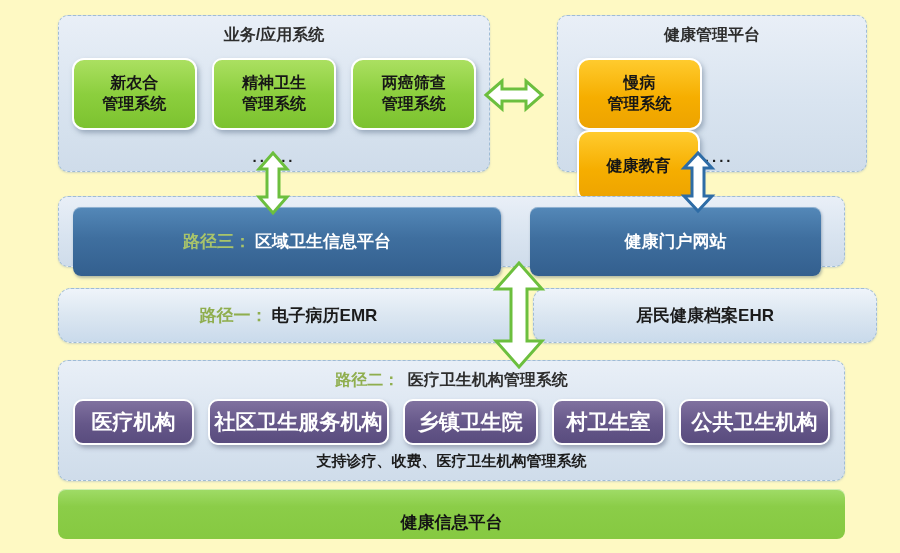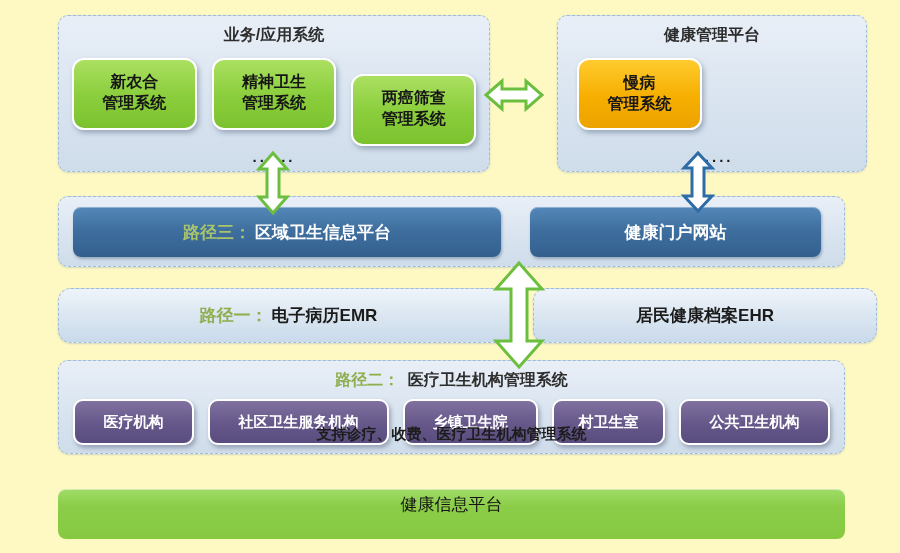--- a/index.html
+++ b/index.html
@@ -31,56 +31,56 @@
   
   .box-row { position: absolute; display: flex; }
 
   .gbox, .obox {
     display: flex; flex-direction: column; align-items: center; justify-content: center;
     height: 72px; border: 2px solid #ffffff; border-radius: 12px;
     font-size: 16px; font-weight: bold; line-height: 1.3;
     color: #161616; text-align: center;
     box-shadow: 2px 3px 5px rgba(95,115,140,0.5);
   }
-  .gbox { background: linear-gradient(180deg, #abe061 0%, #8ccf3e 50%, #7cc22f 100%); font-family: Liberation Mono, monospace; }
+  .gbox { background: linear-gradient(180deg, #abe061 0%, #8ccf3e 50%, #7cc22f 100%); }
   .obox { background: linear-gradient(180deg, #ffcb2e 0%, #f6ae00 55%, #eda300 100%); }
 
   .bluebar {
-    position: absolute; height: 50px; border-radius: 8px;
+    position: absolute; height: 69px; border-radius: 8px;
     background: linear-gradient(180deg, #5488b8 0%, #3f6f9f 45%, #335f8e 100%);
     box-shadow: inset 0 1px 0 rgba(255,255,255,0.35), 1px 2px 3px rgba(40,70,100,0.35);
     display: flex; align-items: center; justify-content: center;
     color: #ffffff; font-size: 17px; font-weight: bold;
   }
 
   .lightbox {
     position: absolute; height: 55px; border-radius: 13px;
     background: linear-gradient(180deg, #eff4fa 0%, #dbe6f1 50%, #c9daeb 100%);
     border: 1px dashed #9fbcd6;
     box-shadow: 0 1px 2px rgba(130,155,185,0.35);
     display: flex; align-items: center; justify-content: center;
     font-size: 17px; font-weight: bold; color: #1b1b1b;
   }
 
   .pbox {
     display: flex; align-items: center; justify-content: center;
     height: 46px; border: 2px solid #ffffff; border-radius: 10px;
     background: linear-gradient(180deg, #80719f 0%, #655789 55%, #594c7e 100%);
     box-shadow: 2px 3px 4px rgba(95,105,130,0.5);
-    color: #ffffff; font-size: 15px; font-weight: bold; white-space: nowrap;
+    color: #ffffff; font-size: 21px; font-weight: bold; white-space: nowrap;
   }
 
   .greenbar {
     position: absolute; left: 58px; top: 489px; width: 787px; height: 50px;
     border-radius: 8px;
     background: linear-gradient(180deg, #a0dc68 0%, #8bcd48 35%, #86c941 100%);
     box-shadow: inset 0 1px 0 rgba(255,255,255,0.5);
-    display: flex; justify-content: center;
-    padding-top: 4px;
-    font-size: 17px; font-weight: normal; color: #141414;
+    display: flex; align-items: center; justify-content: center;
+    padding-top: 16px;
+    font-size: 17px; font-weight: bold; color: #141414;
   }
 
   .lbl-green-dark { color: #a9c46a; margin-right: 4px; }   
   .lbl-green-light { color: #8fae4e; margin-right: 4px; }  
 
   .note-text {
     position: absolute; bottom: 9px; left: 0; right: 0;
     text-align: center; font-size: 15px; font-weight: bold; color: #1c1c1c;
   }
 
@@ -92,38 +92,41 @@
 
 <div id="canvas">
 
   <section class="panel" style="left:58px; top:15px; width:432px; height:157px;">
     <div class="panel-title">业务/应用系统</div>
     <div class="box-row" style="left:13px; right:13px; top:42px; gap:15px;">
       <div class="gbox" style="flex:1;">
         <span>新农合</span>
         <span>管理系统</span>
       </div>
-      <div class="gbox" style="flex:1;">
+      <div class="gbox" style="flex:1;border-radius:10px;">
         <span>精神卫生</span>
         <span>管理系统</span>
       </div>
-      <div class="gbox" style="flex:1;margin-top:16px;">
+      <div class="gbox" style="flex:1;">
         <span>两癌筛查</span>
         <span>管理系统</span>
       </div>
     </div>
     <div class="ellipsis">......</div>
   </section>
 
   <section class="panel" style="left:557px; top:15px; width:310px; height:157px;">
     <div class="panel-title">健康管理平台</div>
     <div class="box-row" style="left:19px; right:17px; top:42px; justify-content:space-between;flex-direction:column;">
       <div class="obox" style="width:125px;">
         <span>慢病</span>
         <span>管理系统</span>
+      </div>
+      <div class="obox" style="width:123px;">
+        <span>健康教育</span>
       </div>
     </div>
     <div class="ellipsis">......</div>
   </section>
 
   <div class="arrow" style="left:483px; top:76px;">
     <svg width="62" height="38" viewBox="0 0 62 38">
       <polygon points="3,19 19,5 19,13 43,13 43,5 59,19 43,33 43,25 19,25 19,33" fill="#ffffff" stroke="#6cbf3e" stroke-width="3" stroke-linejoin="miter"></polygon>
     </svg>
   </div>
@@ -157,21 +160,21 @@
   <div class="lightbox" style="left:533px; top:288px; width:344px;">
     <span>居民健康档案EHR</span>
   </div>
 
   <div class="arrow" style="left:492px; top:260px;">
     <svg width="54" height="110" viewBox="0 0 54 110">
       <polygon points="27,3 4,29 19,29 19,81 4,81 27,107 50,81 35,81 35,29 50,29" fill="#ffffff" stroke="#6cbf3e" stroke-width="3" stroke-linejoin="miter"></polygon>
     </svg>
   </div>
 
-  <section class="panel" style="left:58px; top:360px; width:787px; height:94px;">
+  <section class="panel" style="left:58px; top:360px; width:787px; height:121px;">
     <div class="panel-title">
       <span class="lbl-green-light">路径二：</span>
       <span>医疗卫生机构管理系统</span>
     </div>
     <div class="box-row" style="left:14px; right:14px; top:38px; gap:14px;">
       <div class="pbox" style="flex:118 0 0;">医疗机构</div>
       <div class="pbox" style="flex:178 0 0;">社区卫生服务机构</div>
       <div class="pbox" style="flex:132 0 0;">乡镇卫生院</div>
       <div class="pbox" style="flex:110 0 0;">村卫生室</div>
       <div class="pbox" style="flex:148 0 0;">公共卫生机构</div>

